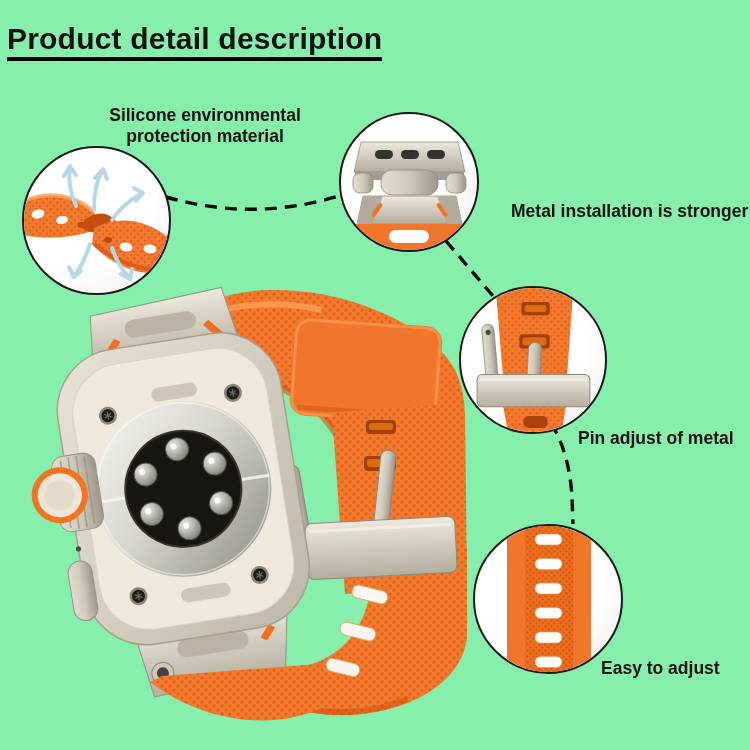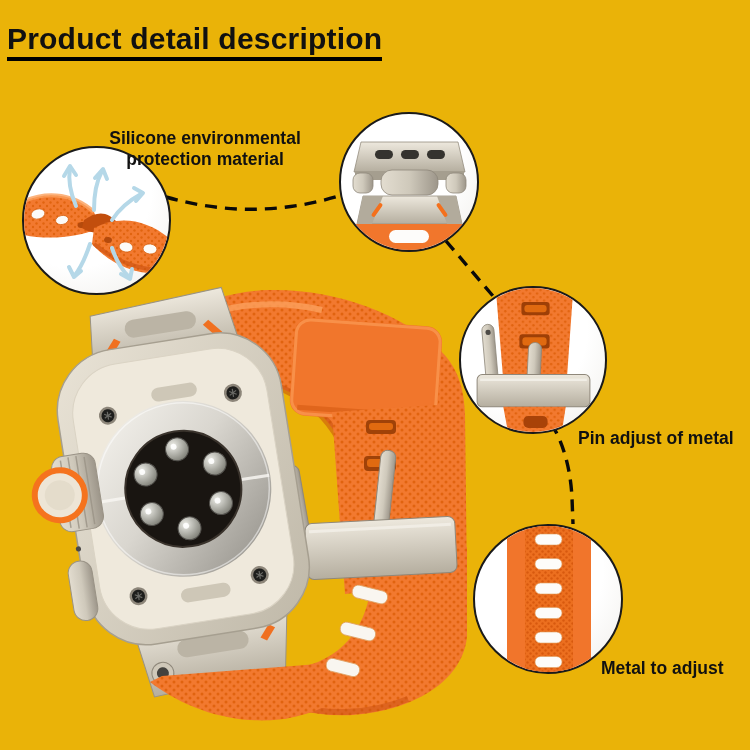--- a/index.html
+++ b/index.html
@@ -1,26 +1,26 @@
 <!DOCTYPE html>
 <html><head>
 <meta charset="utf-8">
 <style>
   html,body{margin:0;padding:0;background:#fff;}
   .canvas{
-    position:relative;width:750px;height:750px;background:#eab308;overflow:hidden;
+    position:relative;width:750px;height:750px;background:#86efac;overflow:hidden;
     font-family:"Liberation Sans",sans-serif;color:#111;
   }
   .title{
     position:absolute;left:7px;top:22px;margin:0;
     font-size:30px;font-weight:bold;letter-spacing:.2px;
     border-bottom:4px solid #000;padding-bottom:1px;display:inline-block;z-index:6;
   }
   .lbl{position:absolute;font-weight:bold;font-size:17.5px;line-height:1.22;z-index:6;white-space:nowrap;}
-  .lbl-silicone{left:95px;top:105px;width:220px;text-align:center;white-space:normal;margin-top:23px;}
+  .lbl-silicone{left:95px;top:105px;width:220px;text-align:center;white-space:normal;}
   .lbl-metal{left:511px;top:201px;}
   .lbl-pin{left:578px;top:428px;}
   .lbl-adjust{left:601px;top:658px;}
   .bubble{
     position:absolute;border-radius:50%;border:2px solid #1a1a1a;overflow:hidden;
     background:radial-gradient(circle at 35% 30%, #ffffff 55%, #efede9 100%);z-index:4;
   }
   .bubble svg{display:block;width:100%;height:100%;}
   .c1{left:22px;top:146px;width:145px;height:145px;}
   .c2{left:339px;top:112px;width:136px;height:136px;}
@@ -310,16 +310,17 @@
         <rect x="60" y="106" width="27" height="11" rx="5.5"></rect>
         <rect x="60" y="130.5" width="27" height="11" rx="5.5"></rect>
       </g>
     </svg>
   </div>
 
   <div class="lbl lbl-silicone">
     <span>Silicone environmental</span>
     <span>protection material</span>
   </div>
+  <div class="lbl lbl-metal">Metal installation is stronger</div>
   <div class="lbl lbl-pin">Pin adjust of metal</div>
-  <div class="lbl lbl-adjust">Metal to adjust</div>
+  <div class="lbl lbl-adjust">Easy to adjust</div>
 
 </div>
 
 </body></html>

